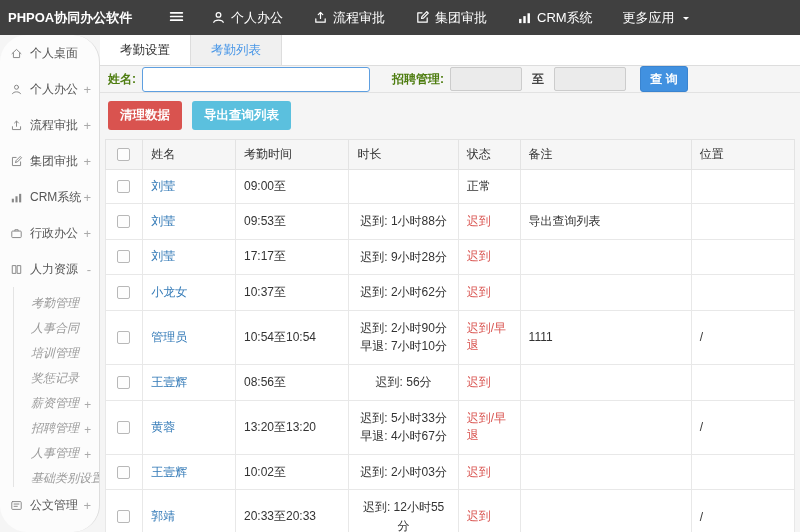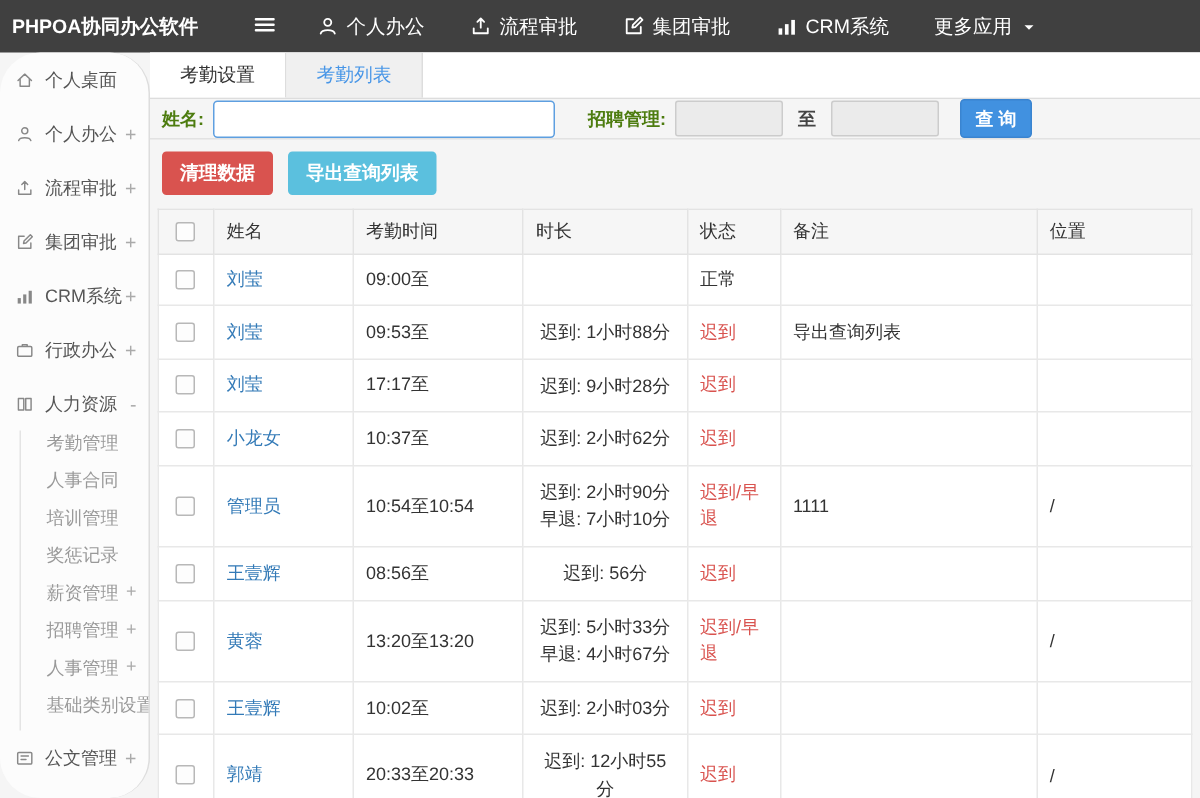--- a/index.html
+++ b/index.html
@@ -15,21 +15,21 @@
   .nav-item svg { display:block; }
 
   
   .shell { display:flex; height:497px; }
   .sidebar { width:100px; background:#fcfcfc; border-right:1px solid #ddd; overflow:hidden;border-radius:27px; }
   .side-item { display:flex; align-items:center; height:36px; padding:0 8px 0 10px; color:#555; cursor:pointer; }
   .side-item .icn { color:#888; margin-right:7px; display:flex; }
   .side-item .lbl { flex:1; font-size:12px; white-space:nowrap; }
   .side-item .exp { color:#aaa; font-size:13px; }
   .submenu { border-left:1px solid #e4e4e4; margin-left:13px; }
-  .sub-item { display:flex; align-items:flex-start; height:25px; padding:0 8px 0 17px; color:#999; cursor:pointer; }
+  .sub-item { display:flex; align-items:flex-end; height:25px; padding:0 8px 0 17px; color:#999; cursor:pointer;font-style:italic; }
   .sub-item .lbl { flex:1; font-size:12px; white-space:nowrap; }
   .sub-item .exp { color:#aaa; }
 
   .main { flex:1; display:flex; flex-direction:column; background:#f5f5f5; overflow:hidden; }
 
   
   .tabs { display:flex; height:31px; border-bottom:1px solid #ddd; background:#f5f5f5; }
   .tab { padding:0 20px; line-height:30px; font-size:12.5px; background:#fff; border-right:1px solid #ddd; color:#333; cursor:pointer; white-space:nowrap; }
   .tab.active { background:#f0f0f0; color:#4896e7; }
   .tabs .rest { flex:1; background:#fff; }

